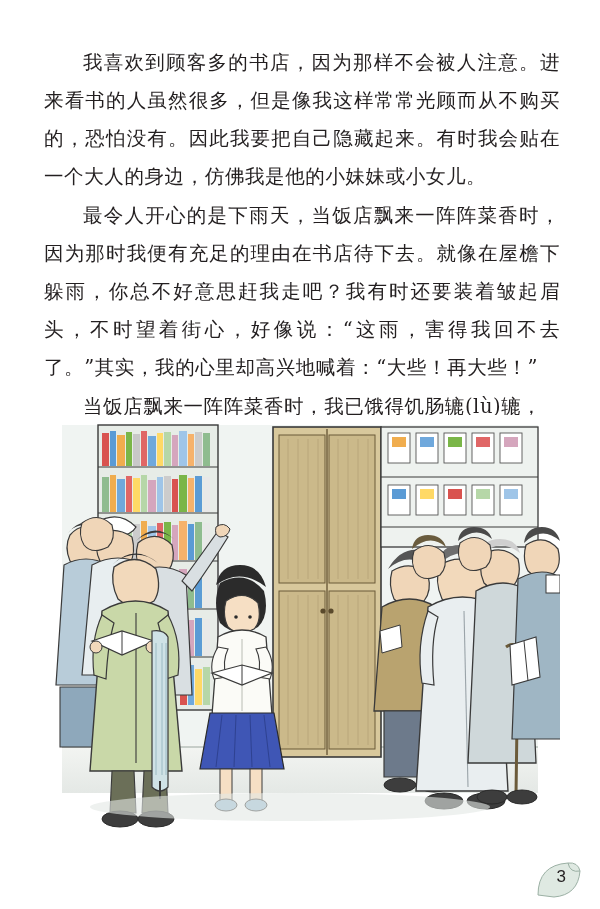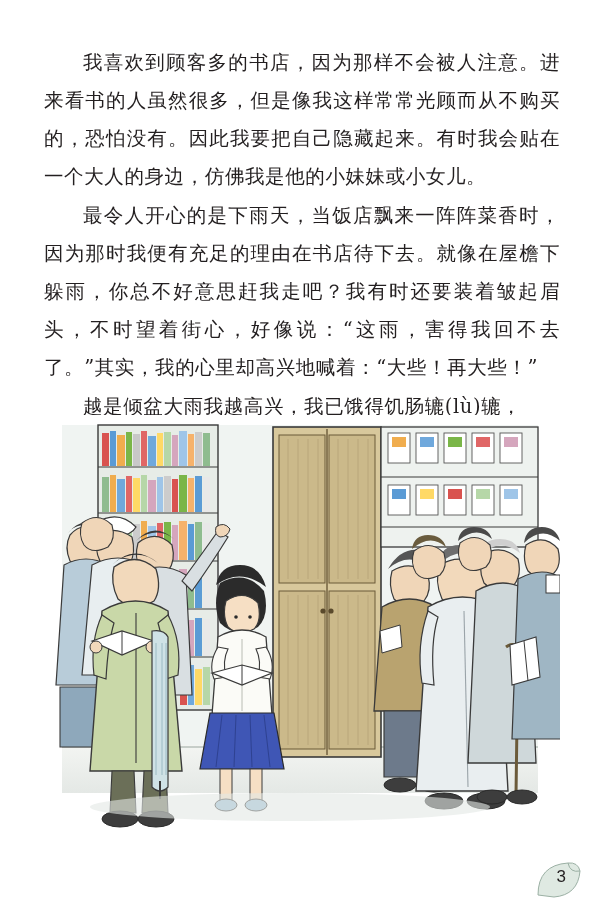--- a/index.html
+++ b/index.html
@@ -67,21 +67,21 @@
   }
 </style>
 </head>
 <body>
 
 <div class="page">
 
   <div class="text-body">
     <p class="para">我喜欢到顾客多的书店，因为那样不会被人注意。进来看书的人虽然很多，但是像我这样常常光顾而从不购买的，恐怕没有。因此我要把自己隐藏起来。有时我会贴在一个大人的身边，仿佛我是他的小妹妹或小女儿。</p>
     <p class="para">最令人开心的是下雨天，当饭店飘来一阵阵菜香时，因为那时我便有充足的理由在书店待下去。就像在屋檐下躲雨，你总不好意思赶我走吧？我有时还要装着皱起眉头，不时望着街心，好像说：“这雨，害得我回不去了。”其实，我的心里却高兴地喊着：“大些！再大些！”</p>
-    <p class="para">越是倾盆大雨我越高兴，我已饿得饥肠辘(lù)辘，</p>
+    <p class="para">当饭店飘来一阵阵菜香时，我已饿得饥肠辘(lù)辘，</p>
   </div>
 
   <div class="illus-wrap">
     <svg class="illus" viewBox="0 0 520 440" xmlns="http://www.w3.org/2000/svg">
       <defs>
         <linearGradient id="floorG" x1="0" y1="0" x2="0" y2="1">
           <stop offset="0%" stop-color="#f3f5f2"></stop>
           <stop offset="100%" stop-color="#e4e8e5"></stop>
         </linearGradient>
       </defs>

